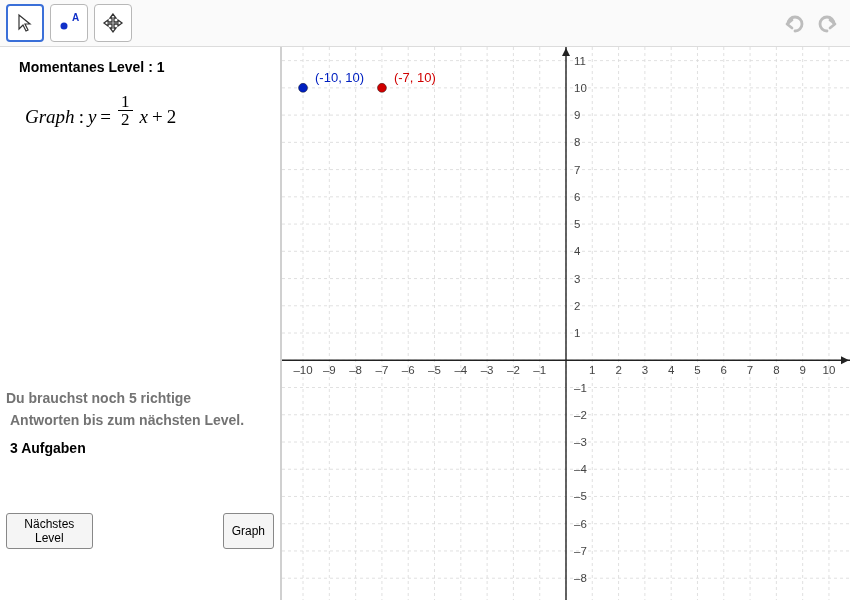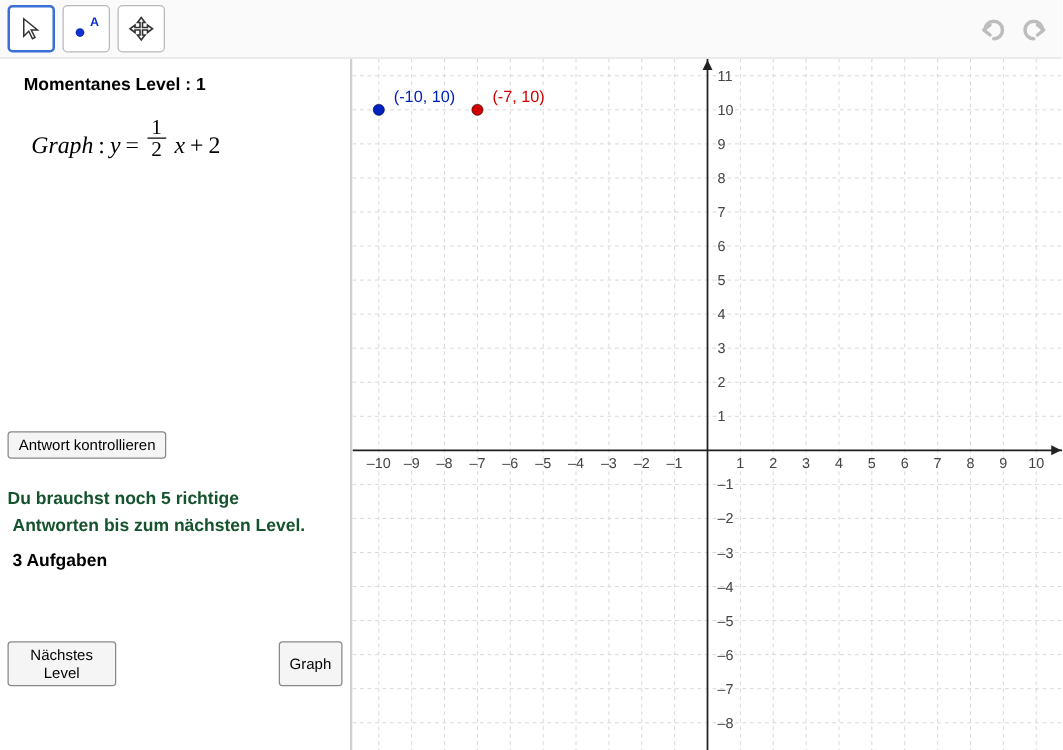--- a/index.html
+++ b/index.html
@@ -54,21 +54,21 @@
   .frac .den { padding: 0 3px; font-size:17px; }
   .btn {
     background: #f5f5f5;
     border: 1px solid #888;
     border-radius: 3px;
     padding: 3px 8px;
     font-size: 12px;
     cursor: pointer;
   }
   .check-btn { position:absolute; top: 298px; left: 6px; }
-  .red-msg { color: #14532d; font-weight:bold; font-size:14px; position:absolute; top: 340px; left: 6px; line-height:1.6; }
+  .red-msg { color: #737373; font-weight:bold; font-size:14px; position:absolute; top: 340px; left: 6px; line-height:1.6; }
   .score-msg { font-weight:bold; font-size:14px; position:absolute; top: 390px; left: 6px; line-height:1.7; }
   .bottom-btns { position:absolute; top: 450px; left:6px; right:6px; display:flex; justify-content:flex-start; gap: 130px; margin-top: 16px; }
   .graphpane { flex:1; position:relative; background:#fff; }
   .graph-svg { width:100%; height:100%; }
   .axis-label { font-family: Arial; font-size: 11.5px; fill:#444; }
   .pt-label { font-family: Arial; font-size: 13px; font-weight:500; }
 </style>
 </head>
 <body>
 
@@ -121,21 +121,20 @@
       <span style="font-style:normal;">=</span>
       <span class="frac">
         <span class="num">1</span>
         <span class="den">2</span>
       </span>
       <span>x</span>
       <span style="font-style:normal;">+</span>
       <span style="font-style:normal;">2</span>
     </div>
 
-    <button class="btn check-btn">Antwort kontrollieren</button>
 
     <div class="red-msg">
       <div>Du brauchst noch 5 richtige</div>
       <div style="padding-left:4px;">Antworten bis zum nächsten Level.</div>
     </div>
 
     <div class="score-msg">
       <div style="padding-left:4px;">3 Aufgaben</div>
     </div>
 

